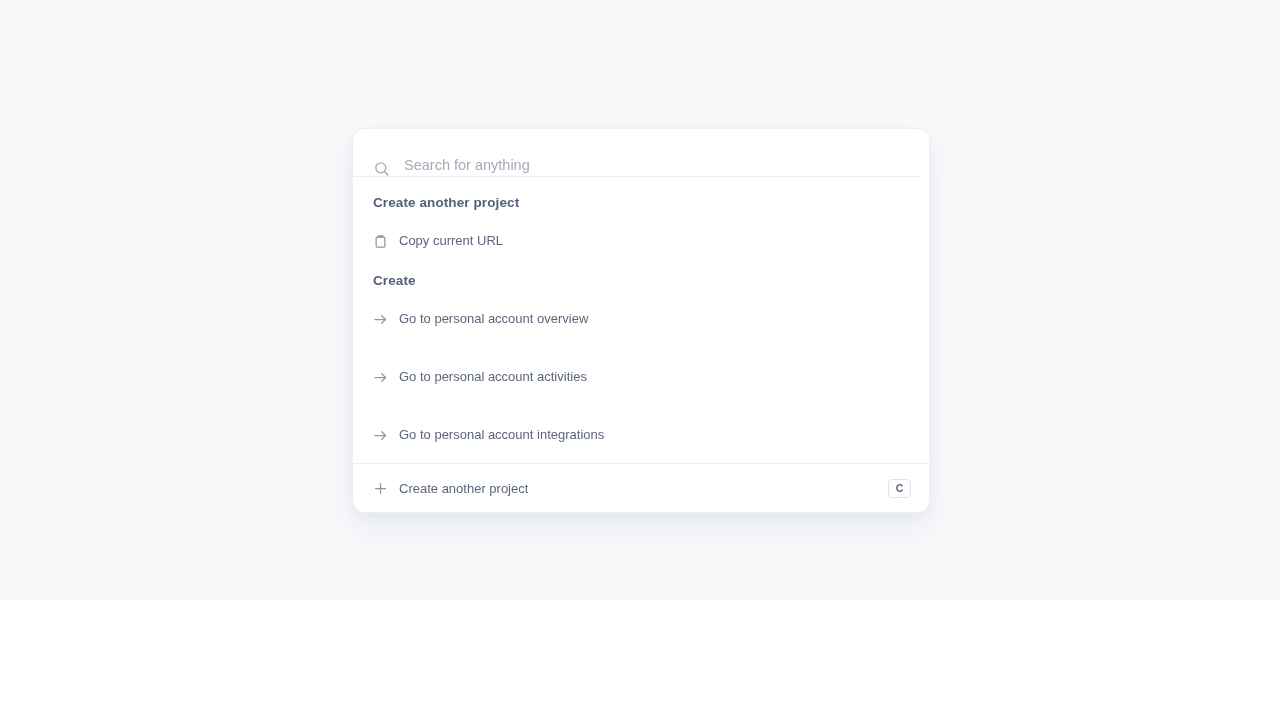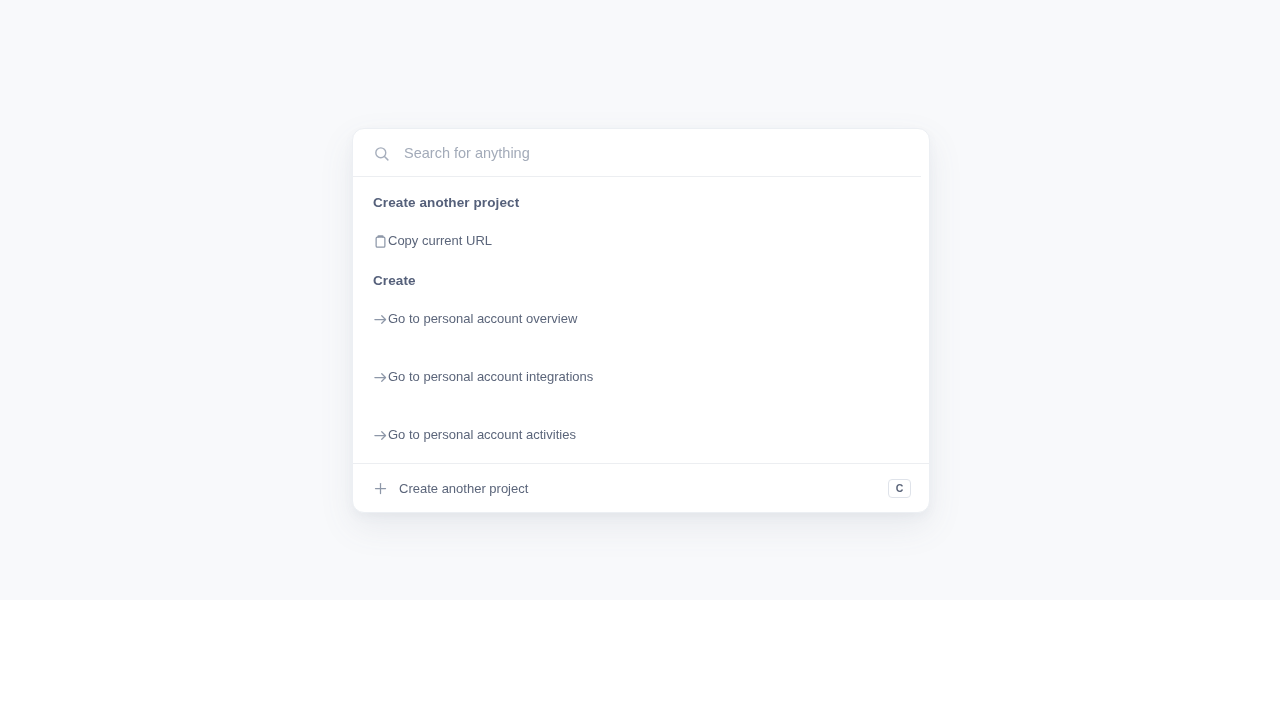--- a/index.html
+++ b/index.html
@@ -36,21 +36,21 @@
     border: 1px solid #eceff3;
     box-shadow: 0 14px 34px rgba(99, 110, 130, 0.10),
                 0 4px 10px rgba(99, 110, 130, 0.05);
     overflow: hidden;
   }
 
   
   .search-row {
     height: 48px;
     display: flex;
-    align-items: center;
+    align-items: flex-end;
     padding: 0 18px 0 20px;
     position: relative;
   }
   .search-row::after {
     content: "";
     position: absolute;
     left: 0;
     right: 8px;
     bottom: 0;
     height: 1px;
@@ -100,20 +100,21 @@
     cursor: pointer;
   }
   .row .row-icon {
     width: 15px;
     height: 15px;
     flex: 0 0 15px;
     color: #8d97a8;
     display: block;
   }
   .row .row-label {
+    margin-left: 11px;
     font-size: 13px;
     color: #5b657a;
     line-height: 18px;
     text-align: center;
   }
   .row.gap {
     margin-top: 14px;
   }
 
   
@@ -198,31 +199,31 @@
       <span class="row-label">Go to personal account overview</span>
     </div>
 
     <div class="row gap">
       <span>
         <svg class="row-icon" viewBox="0 0 24 24" fill="none" stroke="currentColor" stroke-width="2" stroke-linecap="round" stroke-linejoin="round">
           <line x1="3" y1="12" x2="20" y2="12"></line>
           <polyline points="14,6 20,12 14,18"></polyline>
         </svg>
       </span>
-      <span class="row-label">Go to personal account integrations</span>
+      <span class="row-label">Go to personal account activities</span>
     </div>
 
     <div class="row gap">
       <span>
         <svg class="row-icon" viewBox="0 0 24 24" fill="none" stroke="currentColor" stroke-width="2" stroke-linecap="round" stroke-linejoin="round">
           <line x1="3" y1="12" x2="20" y2="12"></line>
           <polyline points="14,6 20,12 14,18"></polyline>
         </svg>
       </span>
-      <span class="row-label">Go to personal account activities</span>
+      <span class="row-label">Go to personal account integrations</span>
     </div>
 
   </div>
 
   <div class="footer">
     <span>
       <svg class="footer-icon" viewBox="0 0 24 24" fill="none" stroke="currentColor" stroke-width="2" stroke-linecap="round" stroke-linejoin="round">
         <line x1="12" y1="4" x2="12" y2="20"></line>
         <line x1="4" y1="12" x2="20" y2="12"></line>
       </svg>

